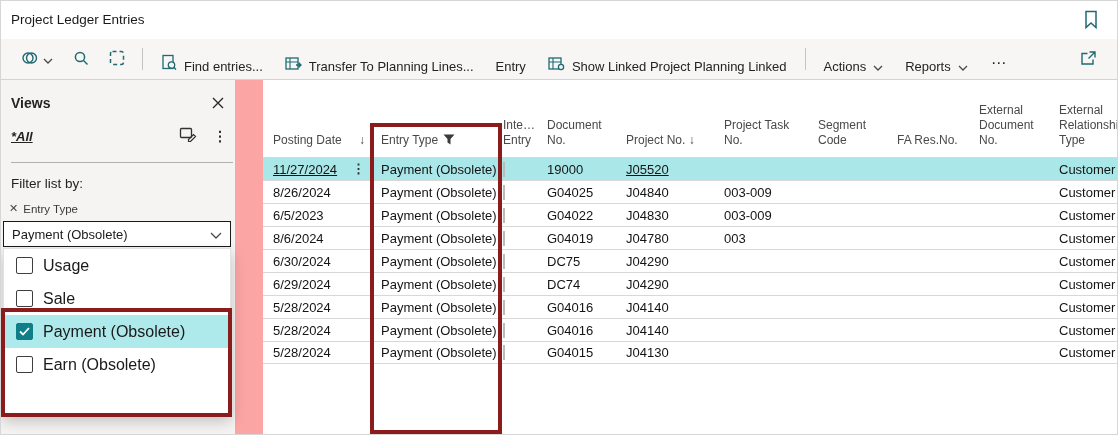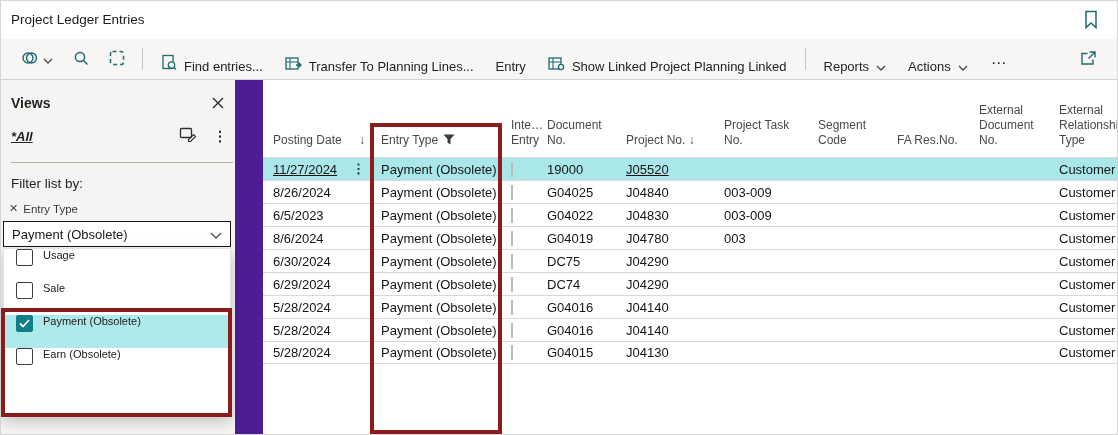--- a/index.html
+++ b/index.html
@@ -1,19 +1,19 @@
 <!DOCTYPE html>
 <html><head>
 <meta charset="utf-8">
 <style>
   * { box-sizing: border-box; margin: 0; padding: 0; }
   body { background:#fff; }
   .page {
     position: relative; width: 1118px; height: 435px;
-    background:#4c1d95; overflow:hidden;
+    background:#fca5a5; overflow:hidden;
     font-family:"Liberation Sans", sans-serif; color:#1b1a19;
     border:1px solid #d6d6d6;
   }
   
   .titlebar { position:absolute; top:0; left:0; right:0; height:38px; background:#fff; }
   .page-title { position:absolute; left:10px; top:11px; font-size:13.5px; color:#1b1a19; }
   .bookmark-btn { position:absolute; right:16px; top:8px; width:20px; height:22px; cursor:pointer; }
   
   .toolbar {
     position:absolute; top:38px; left:0; right:0; height:41px;
@@ -42,38 +42,38 @@
     position:absolute; top:141px; left:2px; width:228px; height:26px;
     background:#fff; border:1px solid #191919; display:flex; align-items:center;
     padding:0 8px; font-size:13px; color:#1b1a19; cursor:pointer;
   }
   .combobox .chev { margin-left:auto; }
   .dropdown {
     position:absolute; top:168px; left:2px; width:228px; height:167px;
     background:#fff; border:1px solid #e3e1df;
     box-shadow:0 6px 14px rgba(0,0,0,.22);
   }
-  .dd-item { display:flex; align-items:flex-start; gap:10px; height:33px; padding-left:12px; font-size:11px; color:#1b1a19; cursor:pointer; }
+  .dd-item { display:flex; align-items:center; gap:10px; height:33px; padding-left:12px; font-size:16px; color:#1b1a19; cursor:pointer; }
   .dd-item.hl { background:#aee9eb; }
   .cb { width:17px; height:17px; border:1.6px solid #3f3e3c; border-radius:2px; background:#fff; flex:none; display:flex; align-items:center; justify-content:center; }
   .cb.checked { background:#0e7e88; border-color:#0e7e88; }
   .dd-redbox { position:absolute; top:228px; left:0; width:231px; height:109px; border:4px solid #8a1c1c; pointer-events:none; }
   
   .table-area { position:absolute; left:262px; top:79px; right:0; bottom:0; background:#fff; }
   .tgrid { display:grid; grid-template-columns:110px 126px 44px 78px 98px 92px 80px 80px 82px 1fr; }
   .thead { height:77px; align-items:end; }
   .th { font-size:12px; line-height:15px; color:#4a4947; padding-bottom:9px; overflow:hidden; white-space:nowrap; cursor:pointer; }
   .th .funnel { margin-left:5px; vertical-align:-1px; }
   .row { height:23px; align-items:center; border-top:1px solid #d9d8d6; font-size:13px; color:#141414; }
   .row:last-child { border-bottom:1px solid #d9d8d6; }
   .row.selected { background:#a9e7e9; }
   .cell { white-space:nowrap; overflow:hidden; }
   .c-pd  { padding-left:10px; display:flex; align-items:center; justify-content:space-between; padding-right:8px; }
   .c-et  { padding-left:8px; }
-  .c-chk { padding-left:4px;margin-left:8px; }
+  .c-chk { padding-left:4px; }
   .c-doc { padding-left:4px; }
   .c-pno { padding-left:5px; }
   .c-ptk { padding-left:5px; }
   .c-seg { padding-left:7px; }
   .c-fa  { padding-left:6px; }
   .c-edc { padding-left:8px; }
   .c-erl { padding-left:6px; }
   .u { text-decoration:underline; }
   .row-cb { width:13px; height:13px; border:1px solid #bdbbb9; border-radius:2px; background:rgba(255,255,255,.9); cursor:pointer; }
   .row-ellipsis { font-size:13px; font-weight:bold; color:#333; cursor:pointer; line-height:10px; }
@@ -137,27 +137,27 @@
       <div class="tb-btn">
         <span><svg width="17" height="15" viewBox="0 0 17 15">
             <rect x="1" y="2" width="12" height="11" fill="none" stroke="#1e6a70" stroke-width="1.3"></rect>
             <path d="M1 6 H13 M5 2 V13" stroke="#1e6a70" stroke-width="1.1"></path>
             <circle cx="13" cy="11" r="2.6" fill="#f7f6f5" stroke="#1e6a70" stroke-width="1.3"></circle>
           </svg></span>
         <span>Show Linked Project Planning Linked</span>
       </div>
       <div class="tb-div"></div>
       <div class="tb-btn">
-        <span>Reports</span>
+        <span>Actions</span>
         <span><svg width="10" height="6" viewBox="0 0 10 6">
             <polyline points="1,1 5,5 9,1" fill="none" stroke="#4a4947" stroke-width="1.3"></polyline>
           </svg></span>
       </div>
       <div class="tb-btn">
-        <span>Actions</span>
+        <span>Reports</span>
         <span><svg width="10" height="6" viewBox="0 0 10 6">
             <polyline points="1,1 5,5 9,1" fill="none" stroke="#4a4947" stroke-width="1.3"></polyline>
           </svg></span>
       </div>
       <div class="tb-more"><span>…</span></div>
       <div class="tb-spacer"></div>
       <div class="tb-icon-btn">
         <span><svg width="18" height="16" viewBox="0 0 18 16">
             <path d="M8.5 3.5 H3 V14 H14 V9.5" fill="none" stroke="#1e6a70" stroke-width="1.4"></path>
             <path d="M10.5 2 H16 V7.5 M16 2 L9.5 8.5" fill="none" stroke="#1e6a70" stroke-width="1.4"></path>

